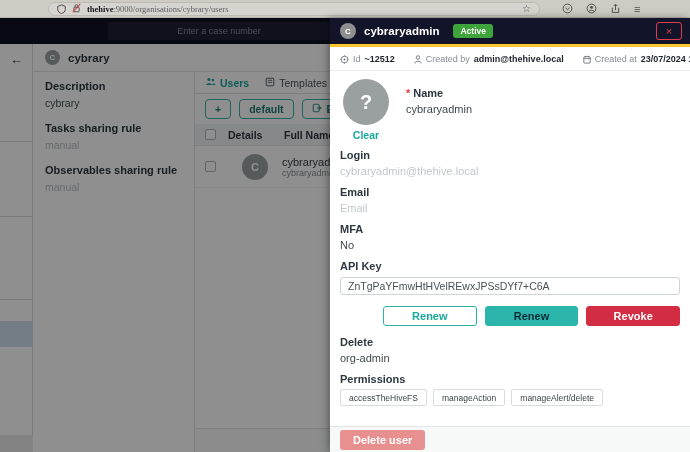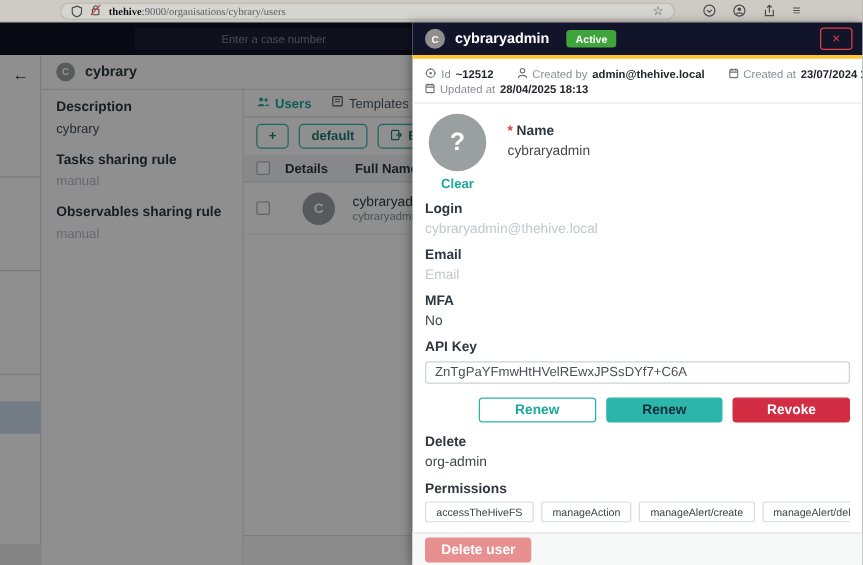--- a/index.html
+++ b/index.html
@@ -79,21 +79,21 @@
     display:flex; flex-direction:column; background:#fff; box-shadow:-2px 0 8px rgba(0,0,0,.35); }
   .p-header { height:26px; background:#12152a; display:flex; align-items:center; padding:0 8px 0 10px; gap:8px; flex:none; }
   .av-ph { width:16px; height:16px; font-size:8px; background:#8f8f8f; }
   .p-title { color:#fff; font-size:11.5px; font-weight:700; }
   .status-badge { background:#3fa43c; color:#fff; font-size:8.5px; font-weight:700; border-radius:3px; padding:2px 7px; margin-left:6px; }
   .p-close { margin-left:auto; width:26px; height:18px; border:1px solid #e23b4a; border-radius:3px;
     background:transparent; color:#e23b4a; font-size:11px; line-height:15px; text-align:center; cursor:pointer; }
   .p-yellow { height:3px; background:#fdc530; flex:none; }
   .p-meta { padding:5px 10px 6px; border-bottom:1px solid #ececec; flex:none; font-size:9px; color:#878d96; }
   .meta-row { display:flex; align-items:center; gap:5px; margin-top:2px; flex-wrap:nowrap; }
-  .meta-item { display:flex; align-items:flex-start; gap:4px; margin-right:14px; white-space:nowrap; }
+  .meta-item { display:flex; align-items:flex-end; gap:4px; margin-right:14px; white-space:nowrap; }
   .meta-val { color:#22272e; font-weight:700; }
   .meta-ic { color:#6a7078; display:flex; }
 
   .p-body { flex:1; padding:8px 10px 0; overflow:hidden; }
   .avatar-row { display:flex; gap:14px; margin-bottom:8px; }
   .avatar-box { width:52px; text-align:center; }
   .av-big { width:46px; height:46px; font-size:20px; background:#9aa0a0; margin:0 auto; cursor:pointer; }
   .clear-link { color:#1ba79c; font-size:10.5px; font-weight:700; margin-top:4px; cursor:pointer; }
   .name-box { padding-top:8px; }
   .req { color:#e53935; margin-right:3px; }
@@ -315,32 +315,20 @@
           <span class="meta-ic">
             <svg width="8" height="9" viewBox="0 0 10 11">
                 <rect x="1" y="2" width="8" height="8" rx="1" fill="none" stroke="#6a7078" stroke-width="1.1"></rect>
                 <path d="M3 0.8 V3 M7 0.8 V3 M1 4.5 H9" stroke="#6a7078" stroke-width="1.1"></path>
               </svg>
           </span>
           <span>Created at</span>
           <span class="meta-val">23/07/2024 17:17</span>
         </span>
       </div>
-      <div class="meta-row">
-        <span class="meta-item">
-          <span class="meta-ic">
-            <svg width="8" height="9" viewBox="0 0 10 11">
-                <rect x="1" y="2" width="8" height="8" rx="1" fill="none" stroke="#6a7078" stroke-width="1.1"></rect>
-                <path d="M3 0.8 V3 M7 0.8 V3 M1 4.5 H9" stroke="#6a7078" stroke-width="1.1"></path>
-              </svg>
-          </span>
-          <span>Updated at</span>
-          <span class="meta-val">28/04/2025 18:13</span>
-        </span>
-      </div>
     </div>
 
     <div class="p-body">
       <div class="avatar-row">
         <div class="avatar-box">
           <div class="avatar av-big">?</div>
           <div class="clear-link">Clear</div>
         </div>
         <div class="name-box">
           <div class="p-label">
@@ -379,21 +367,20 @@
       <div class="fgroup">
         <div class="p-label">Delete</div>
         <div class="p-value">org-admin</div>
       </div>
 
       <div class="fgroup">
         <div class="p-label">Permissions</div>
         <div class="badges">
           <span class="badge">accessTheHiveFS</span>
           <span class="badge">manageAction</span>
-          <span class="badge">manageAlert/create</span>
           <span class="badge">manageAlert/delete</span>
         </div>
       </div>
     </div>
 
     <div class="p-footer">
       <button class="btn-delete">Delete user</button>
     </div>
   </div>
 </div>

